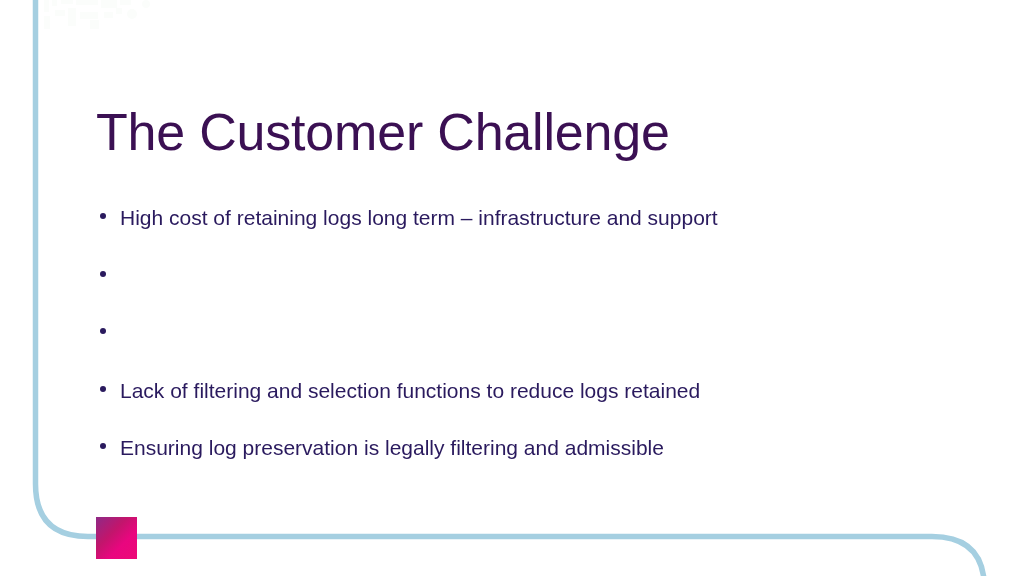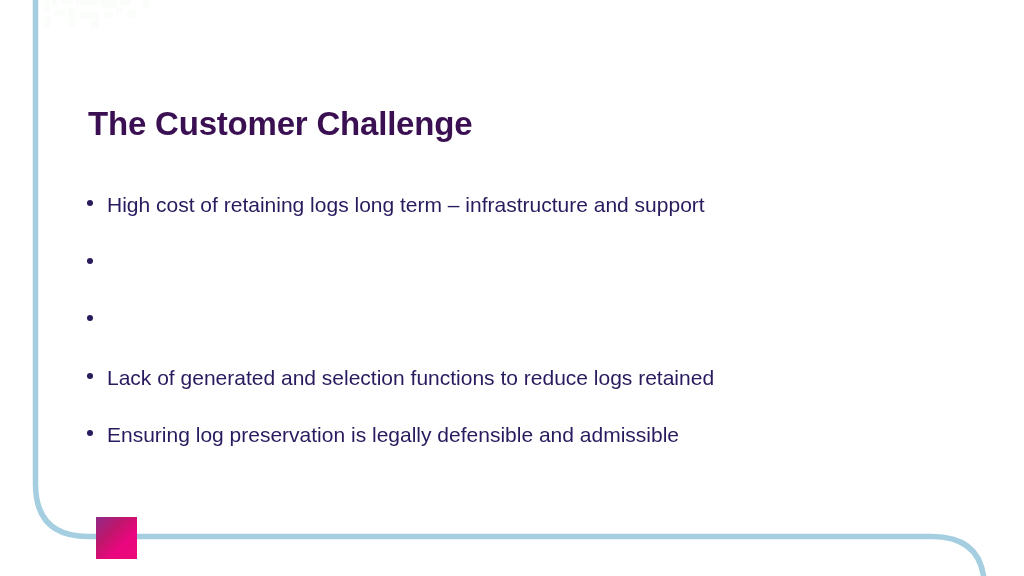--- a/index.html
+++ b/index.html
@@ -47,36 +47,36 @@
     width: 41px;
     height: 42px;
     background: linear-gradient(135deg, #8e2a86 0%, #c2156c 38%, #e9067f 65%, #ed0a77 100%);
   }
 
   
   #slide-title {
     position: absolute;
     left: 88px;
     top: 98px;
-    margin: 0;
-    font-size: 33px;
-    font-weight: 700;
+    margin: 8px;
+    font-size: 52px;
+    font-weight: 400;
     letter-spacing: -0.2px;
     line-height: 52px;
     color: #3b1053;
     white-space: nowrap;
   }
 
   
   #bullet-list {
     position: absolute;
     left: 86px;
     top: 190px;
     width: 840px;
-    margin: 0;
+    margin: 13px;
     padding: 0;
     list-style: none;
   }
 
   .bullet-row {
     position: relative;
     height: 57.5px;
     padding-left: 21px;
     font-size: 21px;
     line-height: 30px;
@@ -137,21 +137,21 @@
       <span class="bullet-text">High cost of retaining logs long term – infrastructure and support</span>
     </li>
     <li class="bullet-row">
       <span class="bullet-dot"></span>
     </li>
     <li class="bullet-row">
       <span class="bullet-dot"></span>
     </li>
     <li class="bullet-row">
       <span class="bullet-dot"></span>
-      <span class="bullet-text">Lack of generated and selection functions to reduce logs retained</span>
+      <span class="bullet-text">Lack of filtering and selection functions to reduce logs retained</span>
     </li>
     <li class="bullet-row">
       <span class="bullet-dot"></span>
-      <span class="bullet-text">Ensuring log preservation is legally defensible and admissible</span>
+      <span class="bullet-text">Ensuring log preservation is legally filtering and admissible</span>
     </li>
   </ul>
 
 </div>
 
 </body></html>

